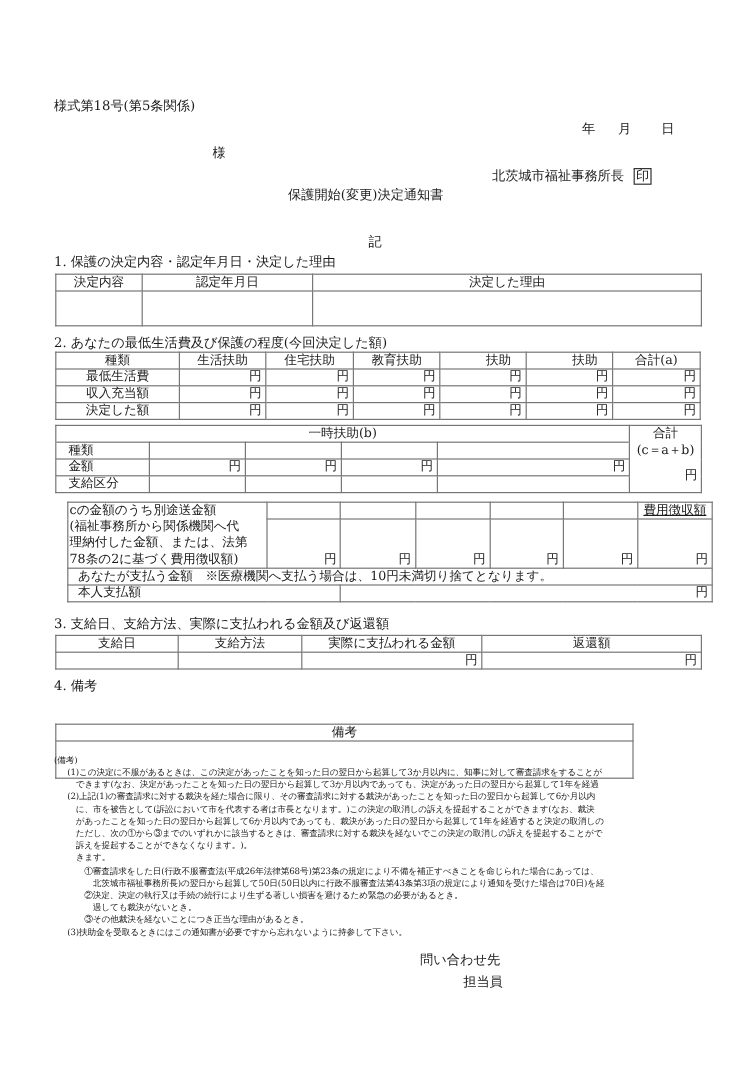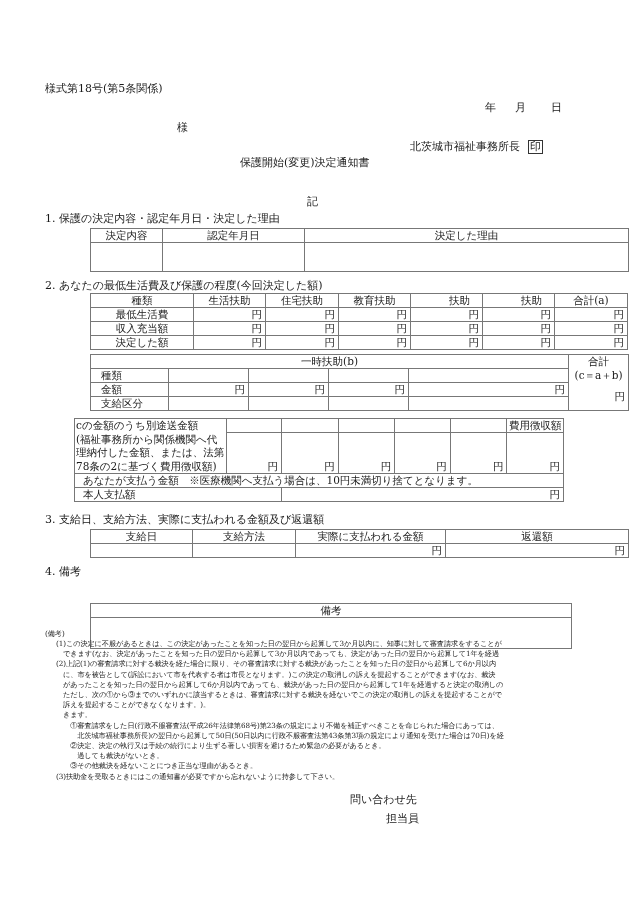--- a/index.html
+++ b/index.html
@@ -1,21 +1,21 @@
 <!DOCTYPE html>
 <html><head>
 <meta charset="utf-8">
 <style>
   html, body { margin: 0; padding: 0; background: #ffffff; }
   body { width: 630px; height: 903px; position: relative; overflow: hidden;
          font-family: "DejaVu Serif", "Liberation Serif", serif; color: #1a1a1a; }
   .abs { position: absolute; white-space: nowrap; }
   .t11 { font-size: 11px; }
   .note { font-size: 7.2px; line-height: 10.2px; letter-spacing: -0.1px; }
-  table { border-collapse: collapse; position: absolute; table-layout: fixed; margin-left: 44px; }
+  table { border-collapse: collapse; position: absolute; table-layout: fixed; }
   td { border: 1px solid #777; padding: 0 3px; font-size: 10.5px; height: 13px; line-height: 13px; white-space: nowrap; overflow: hidden; }
   .c { text-align: center; }
   .r { text-align: right; }
   .l { text-align: left; }
   .seal { display: inline-block; border: 1px solid #333; padding: 0 1px; line-height: 12px; margin-left: 8px; }
 </style>
 </head>
 <body>
 
 <div class="abs t11" style="left:45px;top:81px;">様式第18号(第5条関係)</div>
@@ -135,21 +135,21 @@
   <tr>
     <td class="l" style="padding-left:10px;">支給区分</td>
     <td></td>
     <td></td>
     <td></td>
     <td colspan="2"></td>
   </tr>
 </tbody>
   </table>
 
-<table style="left:30px;top:418px;width:490px;">
+<table style="left:56px;top:418px;width:538px;">
   <colgroup>
     <col style="width:150px">
       <col style="width:55px">
       <col style="width:56px">
       <col style="width:56px">
       <col style="width:55px">
       <col style="width:56px">
       <col style="width:56px">
   </colgroup>
   <tbody>
@@ -158,21 +158,21 @@
       <div>cの金額のうち別途送金額</div>
       <div>(福祉事務所から関係機関へ代</div>
       <div>理納付した金額、または、法第</div>
       <div>78条の2に基づく費用徴収額)</div>
     </td>
     <td></td>
     <td></td>
     <td></td>
     <td></td>
     <td></td>
-    <td class="c" style="padding:0;">費用徴収額</td>
+    <td class="c" style="padding:0;text-decoration:underline;">費用徴収額</td>
   </tr>
   <tr style="height:41px;">
     <td class="r" style="vertical-align:bottom;height:40px;">円</td>
     <td class="r" style="vertical-align:bottom;">円</td>
     <td class="r" style="vertical-align:bottom;">円</td>
     <td class="r" style="vertical-align:bottom;">円</td>
     <td class="r" style="vertical-align:bottom;">円</td>
     <td class="r" style="vertical-align:bottom;">円</td>
   </tr>
   <tr>

